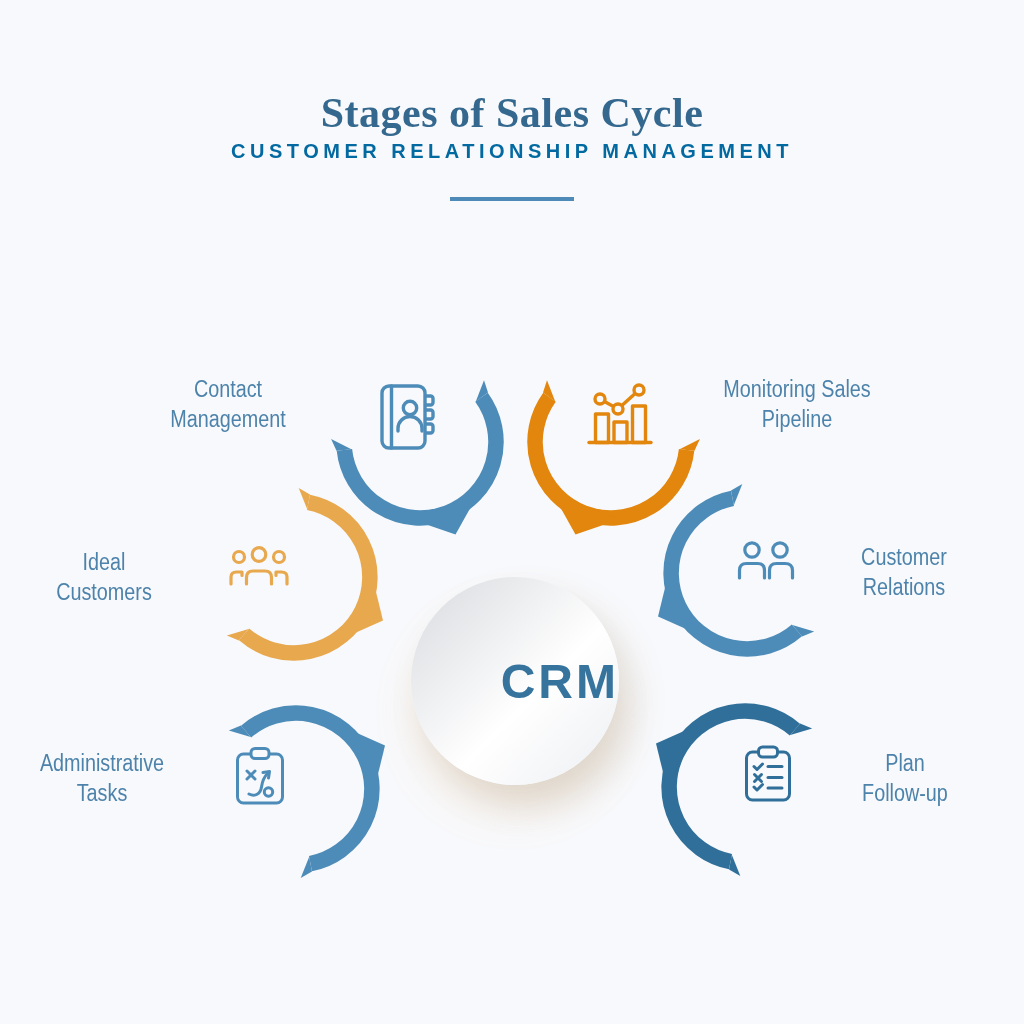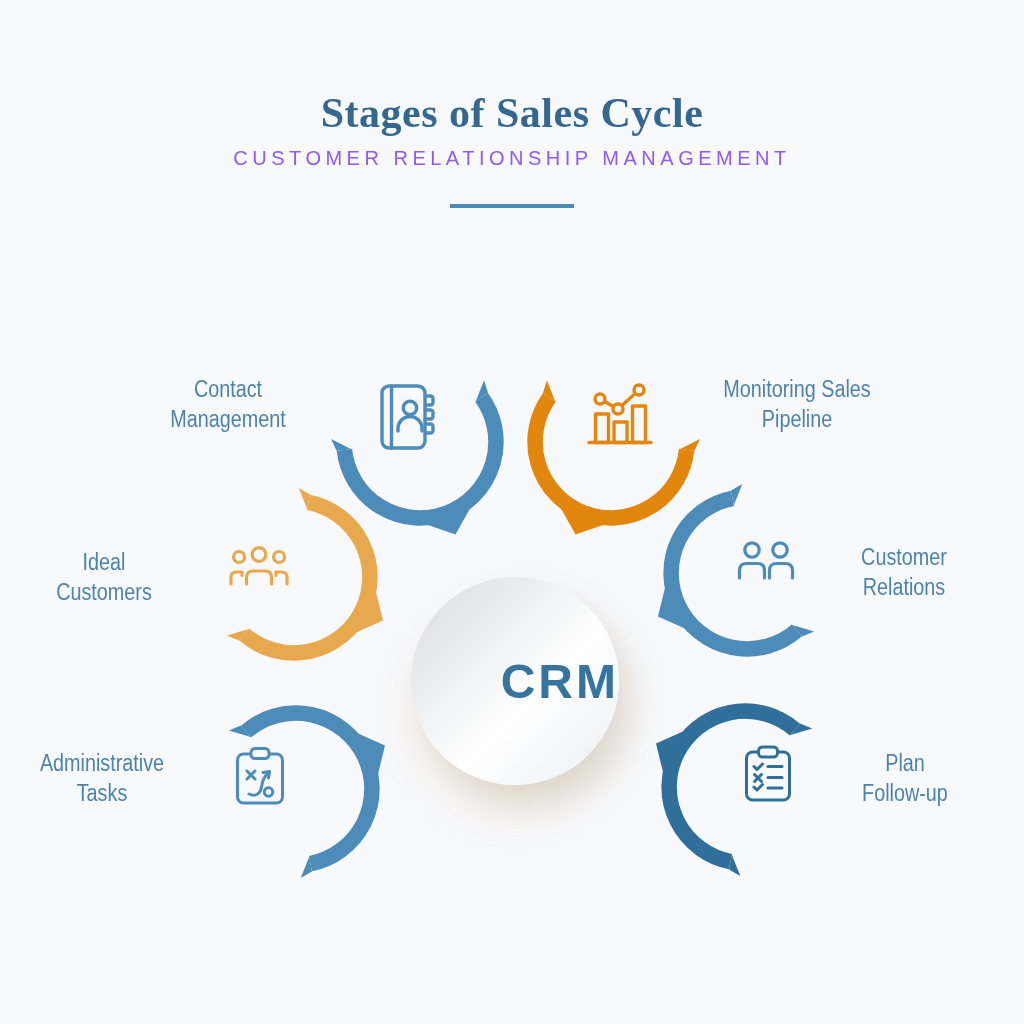--- a/index.html
+++ b/index.html
@@ -2,21 +2,21 @@
 <html><head>
 <meta charset="utf-8">
 <style>
   html,body{margin:0;padding:0;}
   body{width:1024px;height:1024px;font-family:"Liberation Sans",sans-serif;}
   #canvas{position:relative;width:1024px;height:1024px;background:#f8f9fc;overflow:hidden;}
 
   
   .header{position:absolute;top:88px;left:0;width:1024px;text-align:center;}
   .title{font-family:"Liberation Serif",serif;font-weight:700;font-size:42px;line-height:50px;letter-spacing:.5px;color:#34688e;}
-  .subtitle{margin-top:9px;font-size:20px;letter-spacing:4.5px;color:#8b5cf6;font-weight:400;}
+  .subtitle{margin-top:2px;font-size:20px;letter-spacing:4.5px;color:#0369a1;font-weight:700;}
   .divider{width:124px;height:4px;background:#4d8ab8;margin:34px auto 0 auto;}
 
   
   #arcs{position:absolute;left:0;top:0;overflow:visible;}
 
   
   .icon{position:absolute;}
   .icon svg{display:block;overflow:visible;}
 
   

